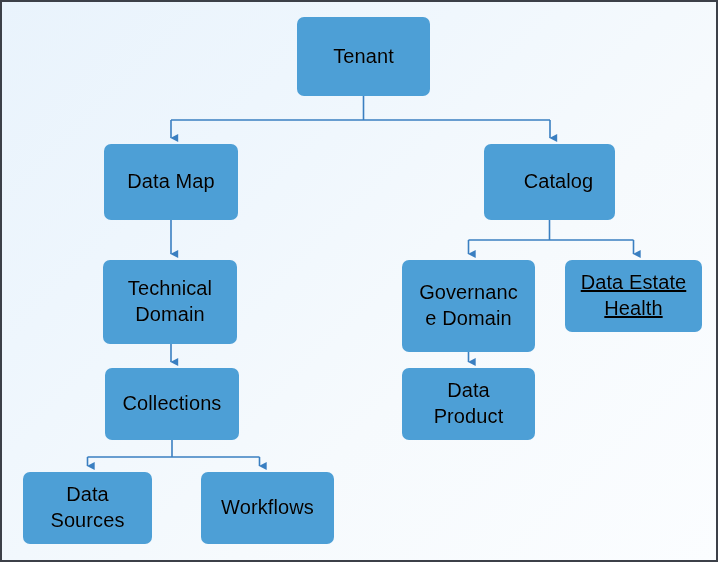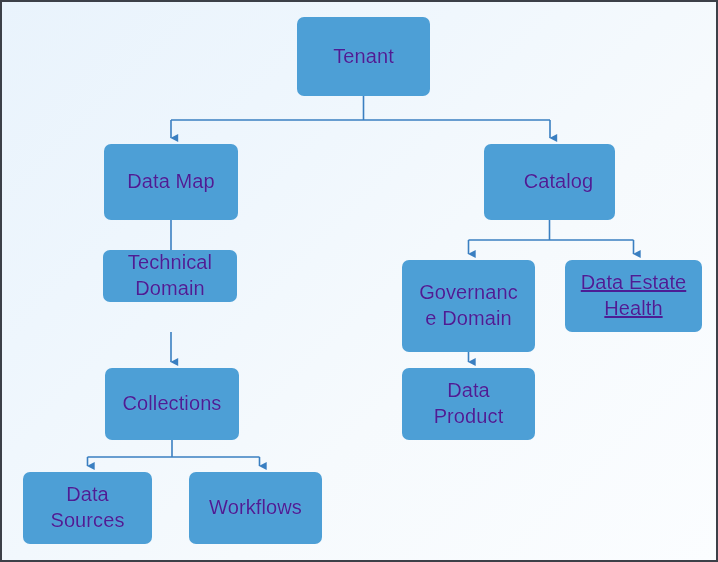--- a/index.html
+++ b/index.html
@@ -37,21 +37,21 @@
   }
   .node {
     position: absolute;
     box-sizing: border-box;
     background: #4d9fd6;
     border-radius: 7px;
     display: flex;
     align-items: center;
     justify-content: center;
     text-align: center;
-    color: #4c1d95;
+    color: #000000;
     font-family: "Liberation Sans", sans-serif;
     font-size: 20px;
     font-weight: 400;
     line-height: 1.28;
     letter-spacing: 0.1px;
     padding: 0 6px;
     text-shadow: 0 0 1px rgba(255,255,255,0.25);
   }
   .node .node-label {
     display: block;
@@ -102,21 +102,21 @@
     </div>
 
     <div class="node" style="left:102px; top:142px; width:134px; height:76px;justify-content:flex-end;">
       <span class="node-label">Data Map</span>
     </div>
 
     <div class="node" style="left:482px; top:142px; width:131px; height:76px;padding-left:24px;">
       <span class="node-label">Catalog</span>
     </div>
 
-    <div class="node" style="left:101px; top:248px; width:134px; height:52px;">
+    <div class="node" style="left:101px; top:258px; width:134px; height:84px;">
       <span class="node-label">Technical
 Domain</span>
     </div>
 
     <div class="node" style="left:400px; top:258px; width:133px; height:92px;">
       <span class="node-label">Governanc
 e Domain</span>
     </div>
 
     <div class="node" style="left:563px; top:258px; width:137px; height:72px;text-decoration:underline;">
@@ -131,18 +131,18 @@
     <div class="node" style="left:400px; top:366px; width:133px; height:72px;">
       <span class="node-label">Data
 Product</span>
     </div>
 
     <div class="node" style="left:21px; top:470px; width:129px; height:72px;">
       <span class="node-label">Data
 Sources</span>
     </div>
 
-    <div class="node" style="left:187px; top:470px; width:133px; height:72px;">
+    <div class="node" style="left:199px; top:470px; width:133px; height:72px;">
       <span class="node-label">Workflows</span>
     </div>
 
   </div>
 </div>
 
 </body></html>

